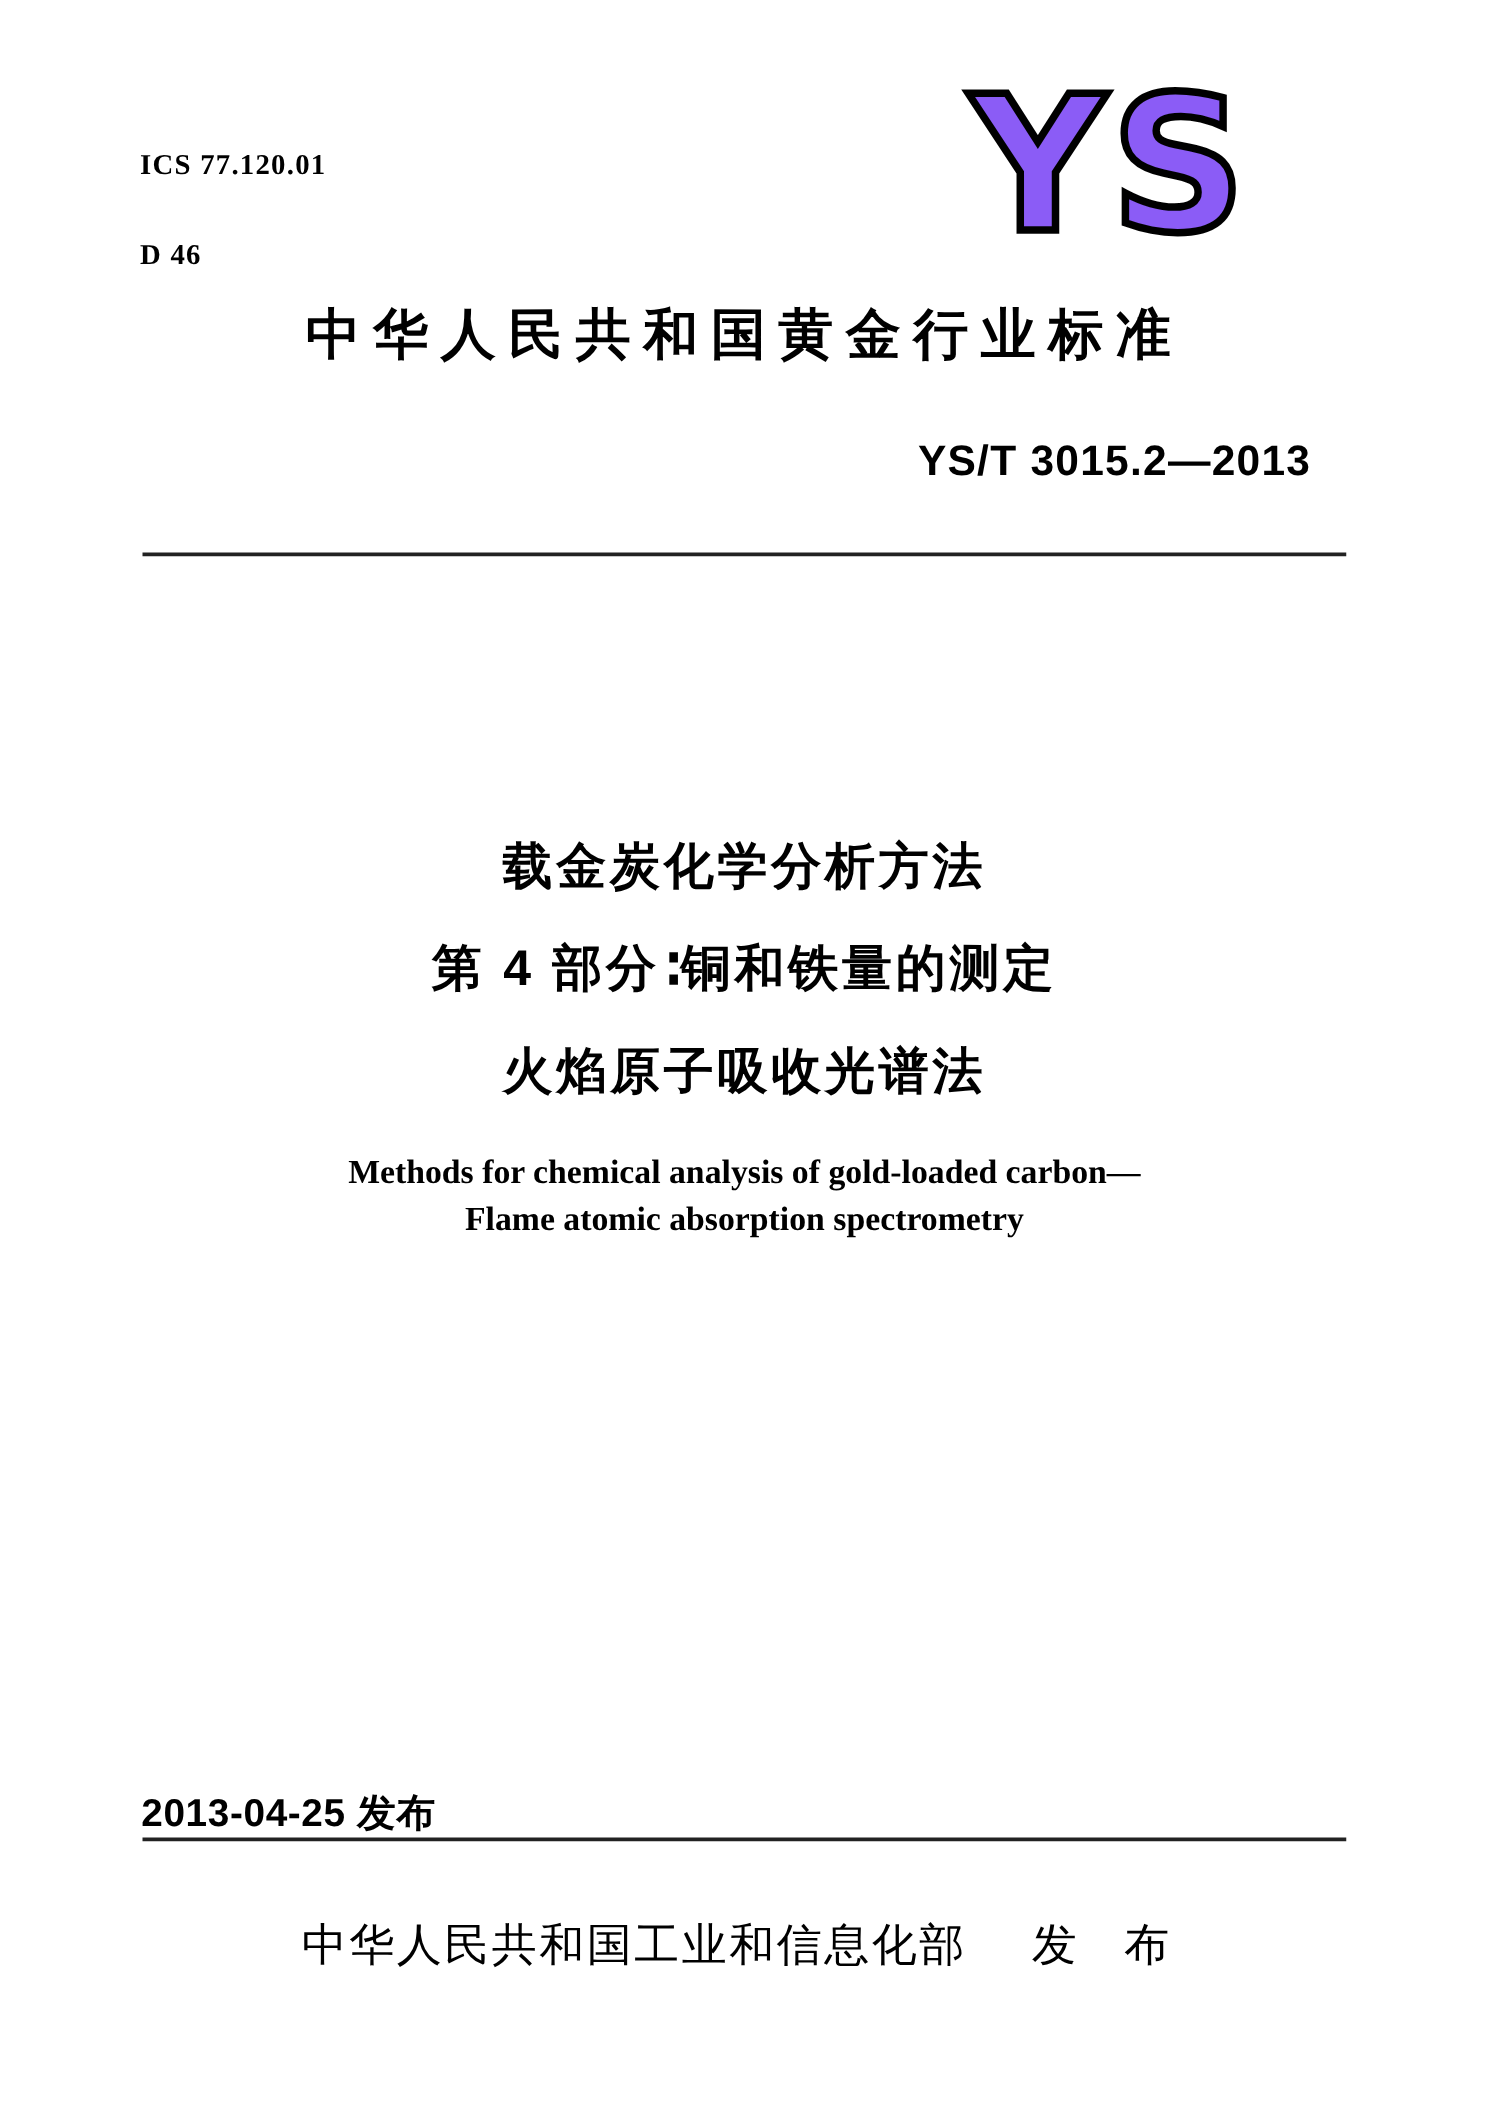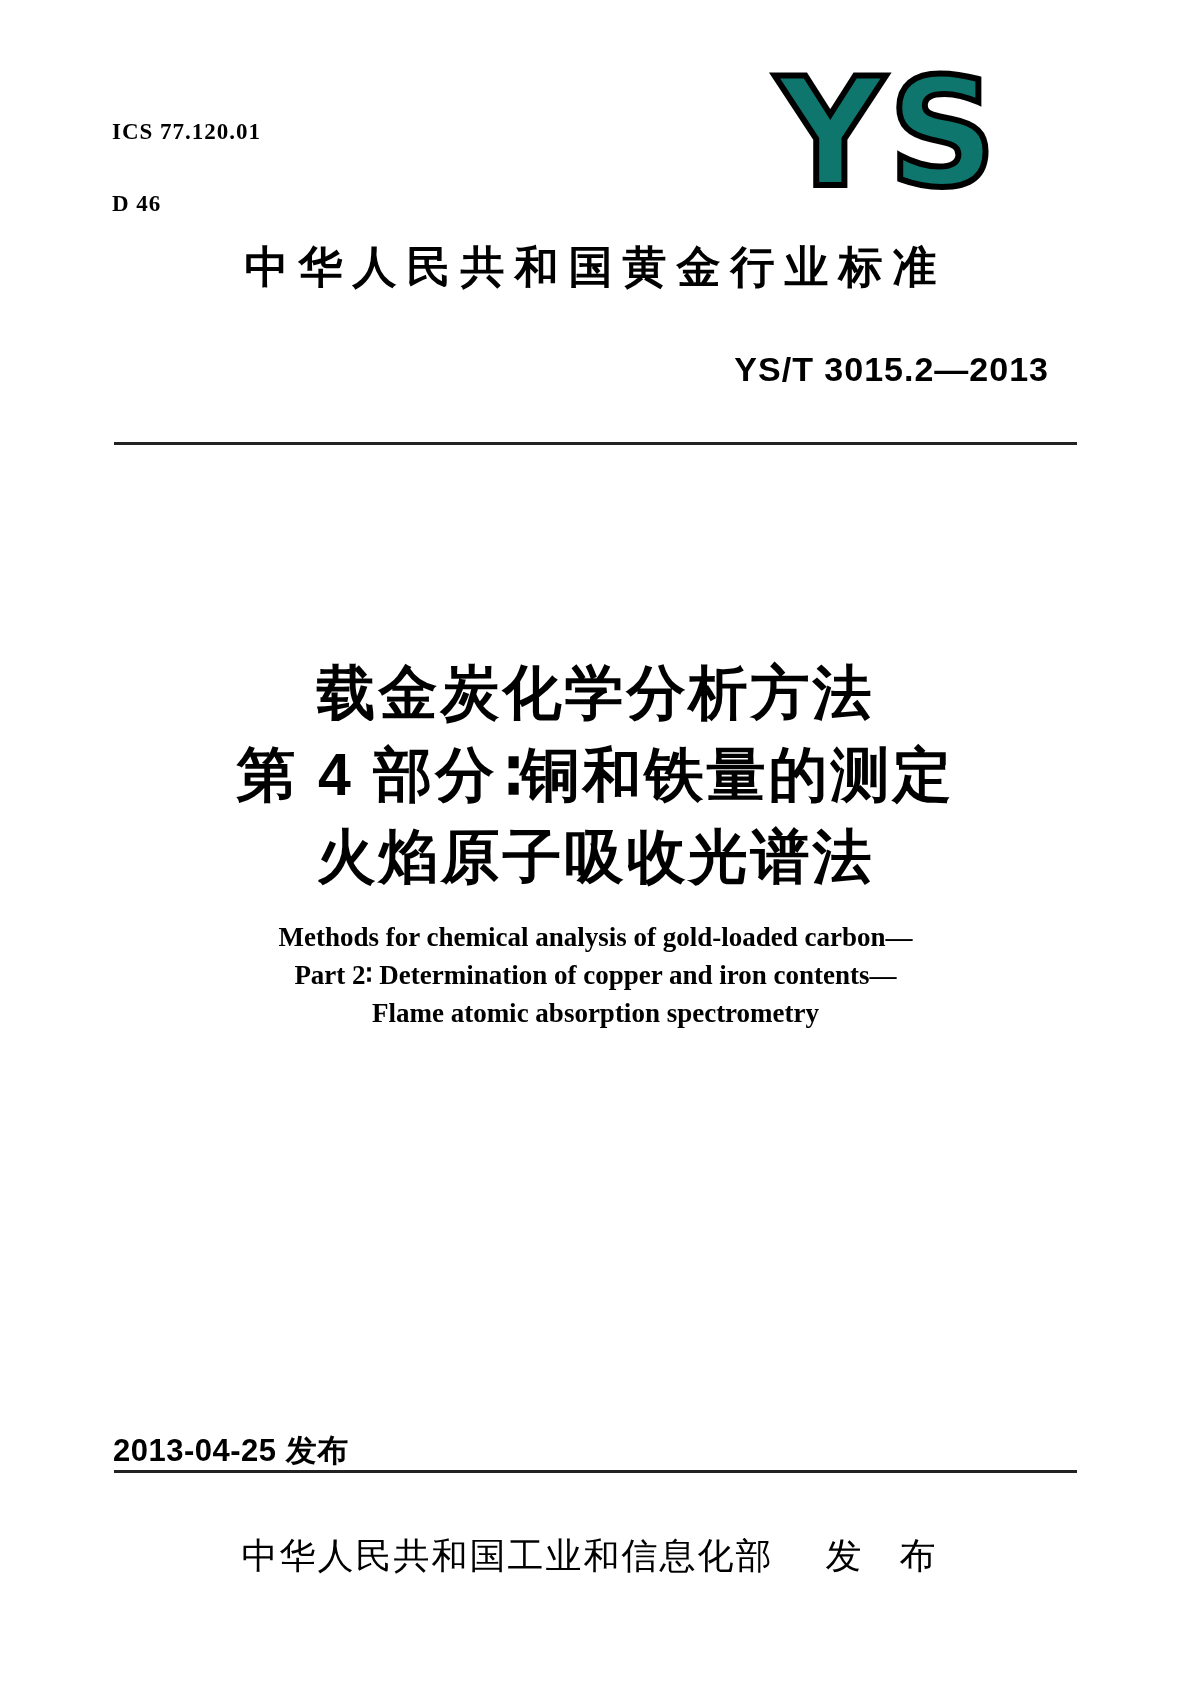--- a/index.html
+++ b/index.html
@@ -32,21 +32,21 @@
   .ys-logo {
     position: absolute;
     left: 776px;
     top: 58px;
     font-family: "DejaVu Sans", sans-serif;
     font-weight: bold;
     font-size: 150px;
     line-height: 1;
     letter-spacing: 4px;
     -webkit-text-stroke: 6px #000;
-    color: #0f766e;
+    color: #8b5cf6;
   }
 
   
   .category-title {
     position: absolute;
     left: 0;
     right: 0;
     top: 238px;
     text-align: center;
     font-weight: bold;
@@ -77,21 +77,21 @@
   .rule-bottom { top: 1470px; }
 
   
   .title-cn {
     position: absolute;
     left: 0;
     right: 0;
     top: 652px;
     text-align: center;
     font-weight: bold;
-    font-size: 59px;
+    font-size: 40px;
     line-height: 82px;
     letter-spacing: 3px;
     white-space: nowrap;
   }
 
   
   .title-en {
     position: absolute;
     left: 0;
     right: 0;
@@ -155,21 +155,20 @@
   <div class="rule rule-top"></div>
 
   <div class="title-cn">
     <div>载金炭化学分析方法</div>
     <div>第 4 部分∶铜和铁量的测定</div>
     <div>火焰原子吸收光谱法</div>
   </div>
 
   <div class="title-en">
     <div>Methods for chemical analysis of gold-loaded carbon—</div>
-    <div>Part 2∶ Determination of copper and iron contents—</div>
     <div>Flame atomic absorption spectrometry</div>
   </div>
 
   <div class="date-row">
     <span>2013-04-25 发布</span>
   </div>
 
   <div class="rule rule-bottom"></div>
 
   <div class="publisher-row">

